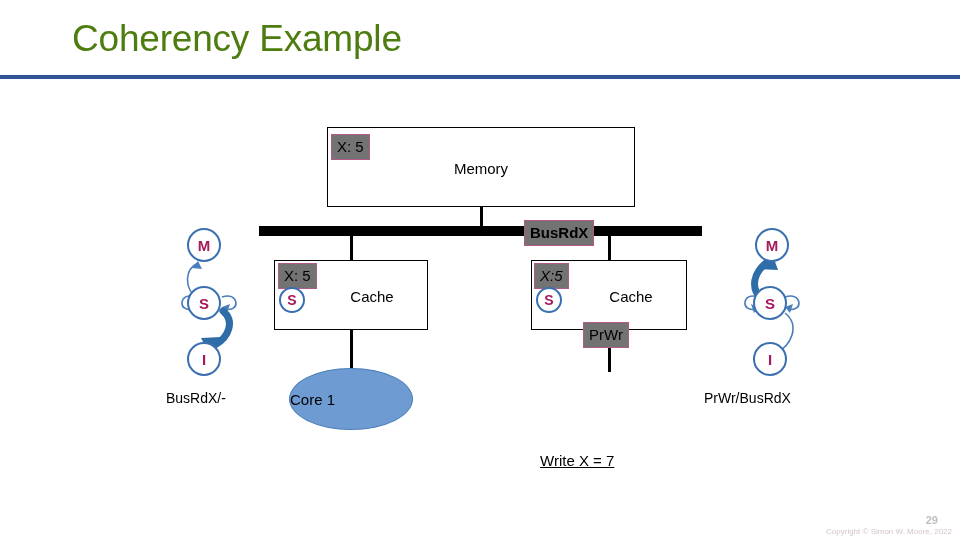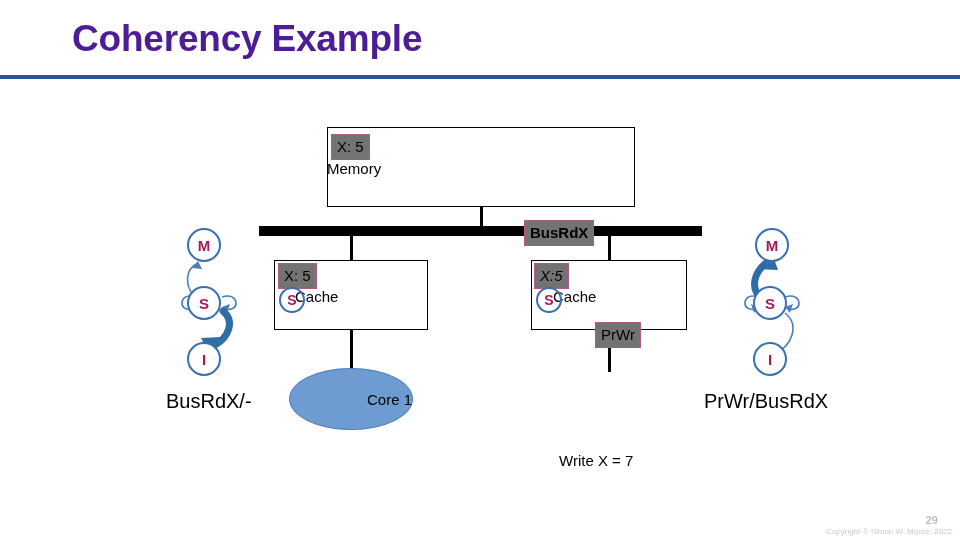--- a/index.html
+++ b/index.html
@@ -20,44 +20,44 @@
     position: absolute;
     left: 0; top: 0;
     width: 960px; height: 540px;
   }
   
   .slide-title {
     position: absolute;
     left: 72px;
     top: 18px;
     font-size: 37px;
-    font-weight: 700;
+    font-weight: 400;
     letter-spacing: -0.2px;
-    color: #4c1d95;
+    color: #4d7c0f;
     white-space: nowrap;
   }
   .title-rule {
     position: absolute;
     left: 0;
     top: 75px;
     width: 960px;
     height: 4px;
     background: #2E5496;
   }
   
   .box {
     position: absolute;
     background: #ffffff;
     border: 1.6px solid #000000;
     box-sizing: border-box;
   }
   .box-label {
     position: absolute;
     width: 100%;
-    text-align: left;
+    text-align: center;
     font-size: 15px;
     color: #000000;
   }
   
   .tag {
     position: absolute;
     background: #737373;
     border: 1.3px solid #B25A86;
     box-sizing: border-box;
     font-size: 15px;
@@ -94,41 +94,41 @@
   }
   
   .core {
     position: absolute;
     border-radius: 50%;
     background: #6E9BD2;
     border: 1.3px solid #4A7EBB;
     box-sizing: border-box;
     display: flex;
     align-items: center;
-    justify-content: flex-end;
+    justify-content: flex-start;
     font-size: 15px;
     color: #000000;
   }
   
   .caption {
     position: absolute;
     font-size: 15px;
     color: #000000;
     white-space: nowrap;
   }
   
   .fsm {
     position: absolute;
     width: 110px;
     height: 160px;
   }
   .fsm svg { display: block; }
   .fsm-label {
     position: absolute;
-    font-size: 20px;
+    font-size: 14px;
     color: #000000;
     white-space: nowrap;
     text-align: center;
   }
   
   .page-number {
     position: absolute;
     right: 22px;
     top: 514px;
     font-size: 11px;
@@ -170,26 +170,26 @@
   <div class="state-chip" style="left:279px; top:287px;">S</div>
 
   <div class="wire" style="left:350px; top:330px; height:42px;"></div>
 
   <div class="box" style="left:531px; top:260px; width:156px; height:70px;"></div>
   <div class="box-label" style="left:553px; top:288px; width:156px;">Cache</div>
   <div class="tag" style="left:534px; top:263px;font-style:italic;">X:5</div>
   <div class="state-chip" style="left:536px; top:287px;">S</div>
 
   <div class="wire" style="left:608px; top:330px; height:42px;"></div>
-  <div class="tag" style="left:583px; top:322px;margin-left:12px;">PrWr</div>
+  <div class="tag" style="left:583px; top:322px;">PrWr</div>
 
   <div class="core" style="left:289px; top:368px; width:124px; height:62px;">
     <span>Core 1</span>
   </div>
-  <div class="caption" style="left:559px; top:452px;">Write X = 7</div>
+  <div class="caption" style="left:540px; top:452px;text-decoration:underline;">Write X = 7</div>
 
   <div class="fsm" style="left:165px; top:225px;">
     <svg width="110" height="160" viewBox="0 0 110 160">
 
       <path d="M 33 75 C 18 62 20 44 33 38" fill="none" stroke="#4A7EBB" stroke-width="1.6"></path>
       <polygon points="33,36 27,43 37,44" fill="#4A7EBB"></polygon>
 
       <path d="M 30 72 C 14 66 12 88 28 84" fill="none" stroke="#4A7EBB" stroke-width="1.6"></path>
       <polygon points="31,83 23,79 26,88" fill="#4A7EBB"></polygon>
 

